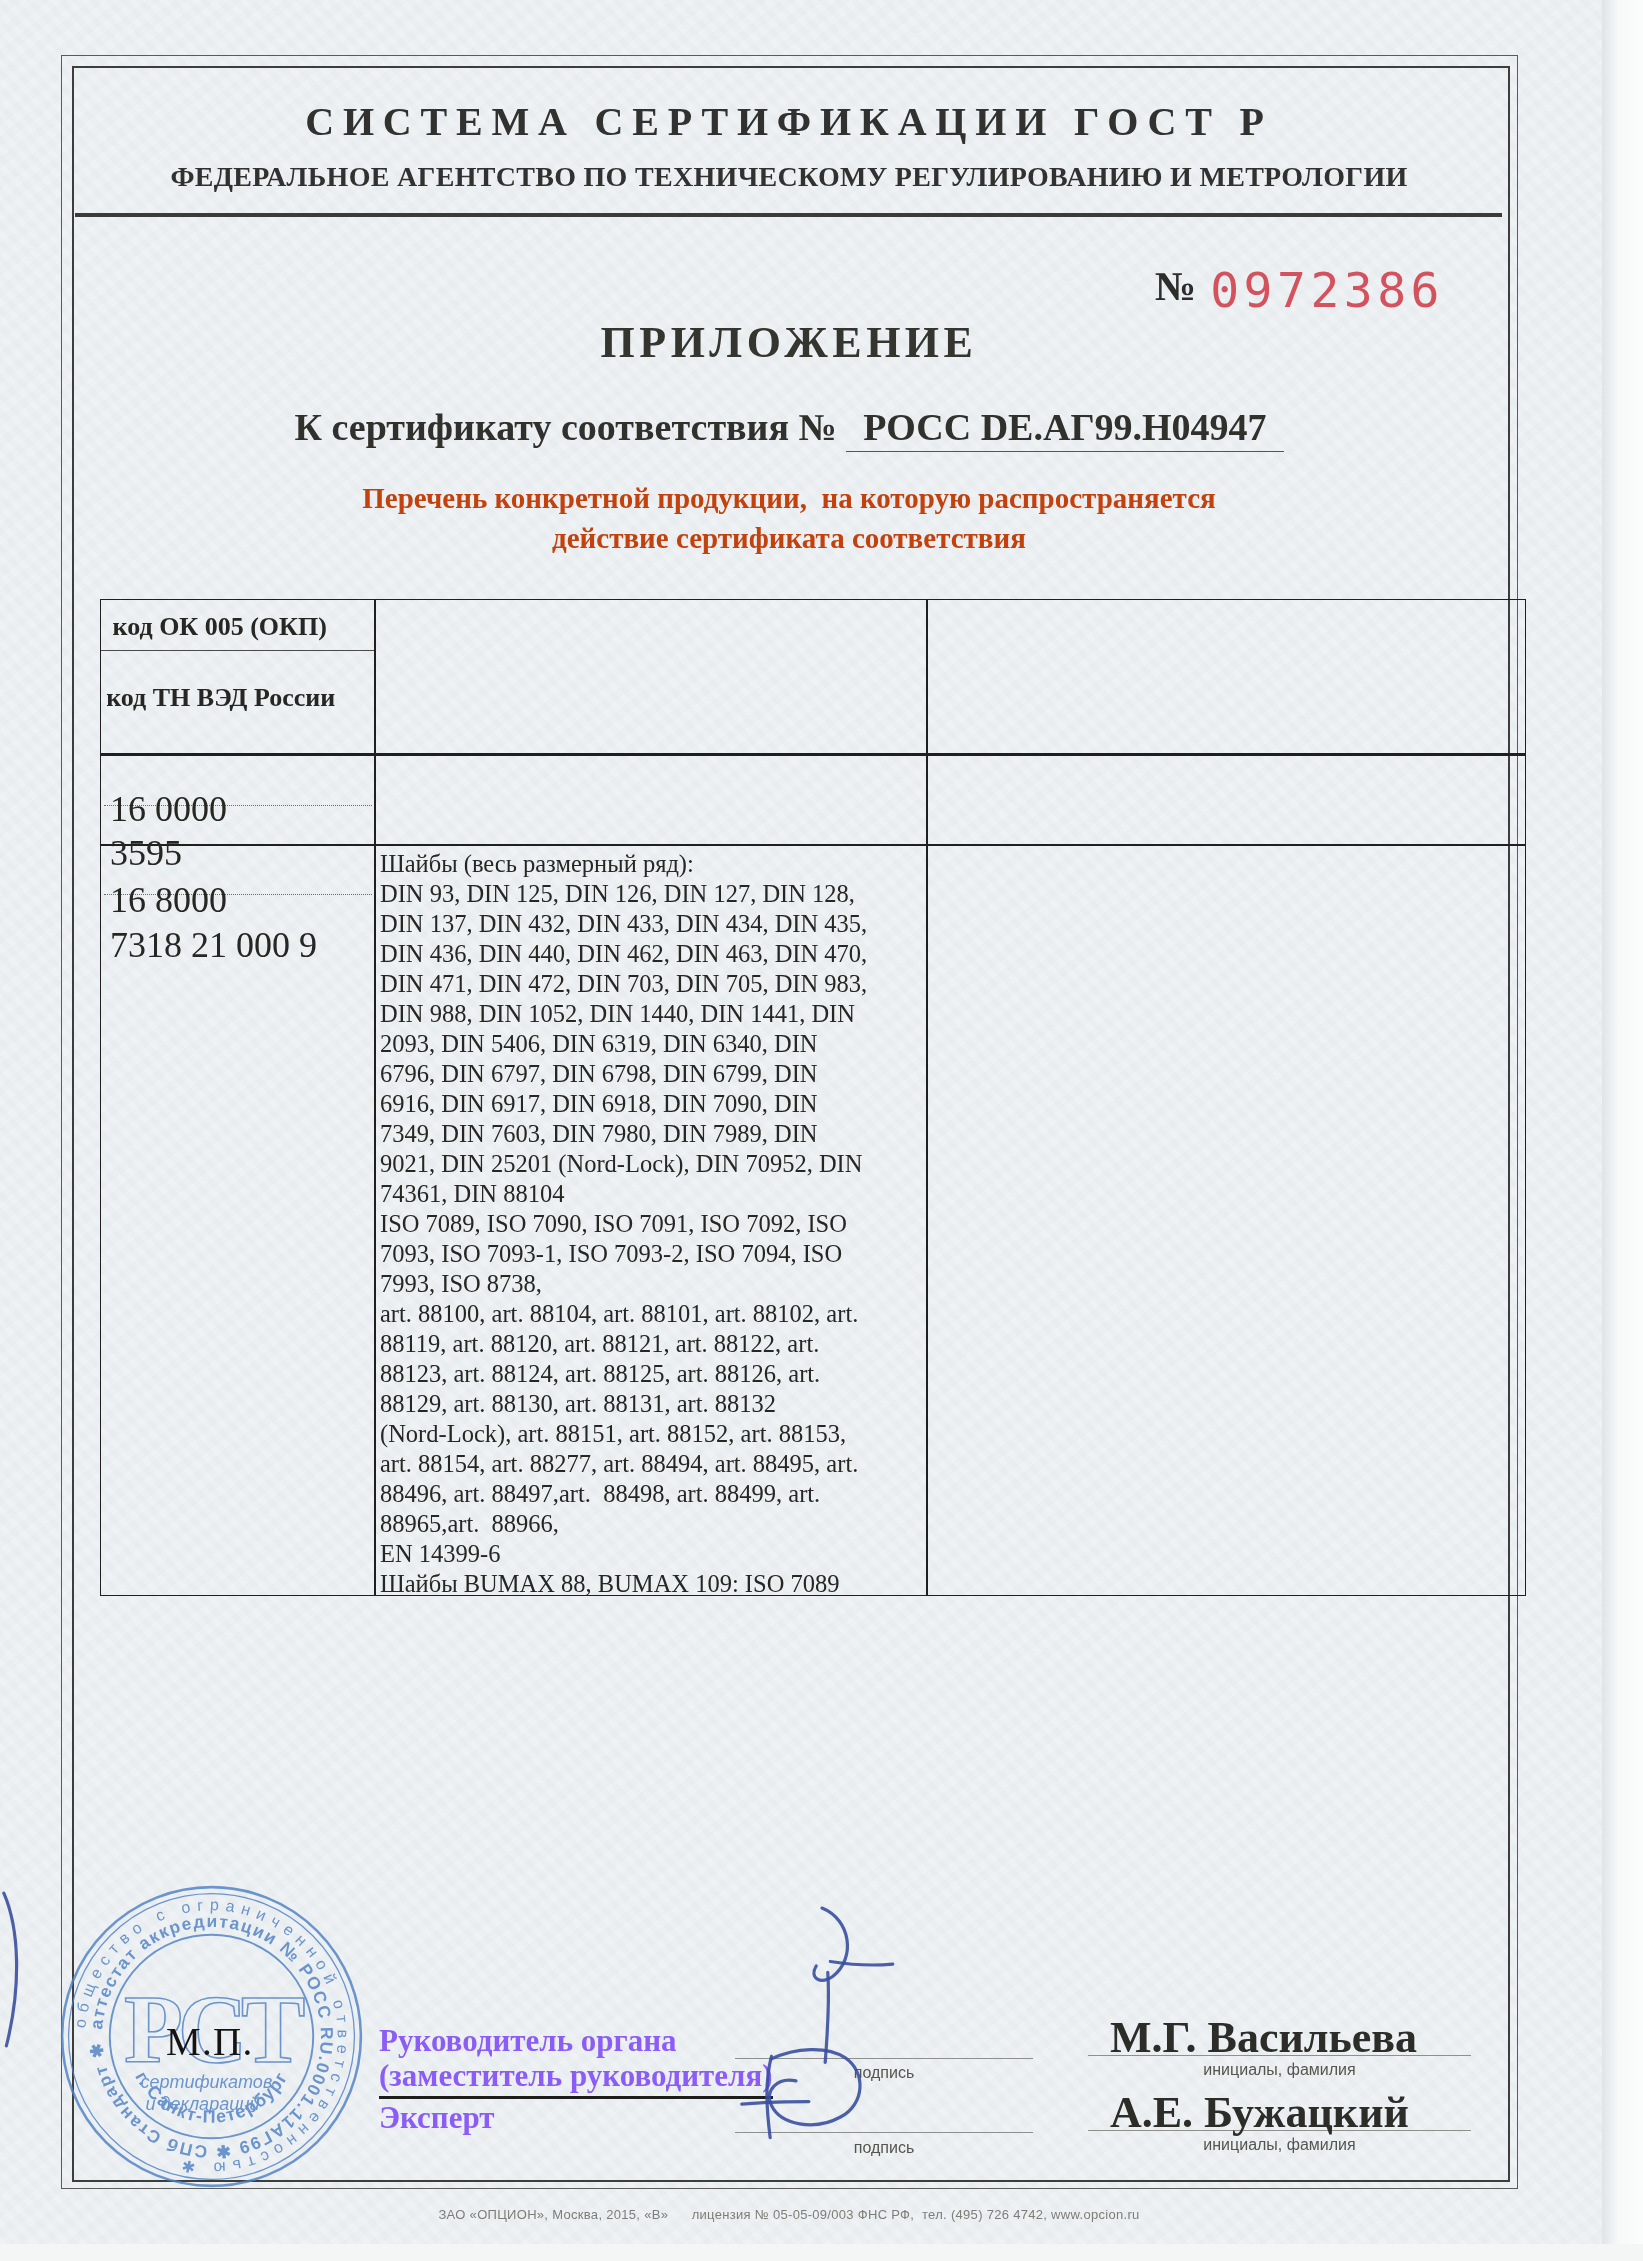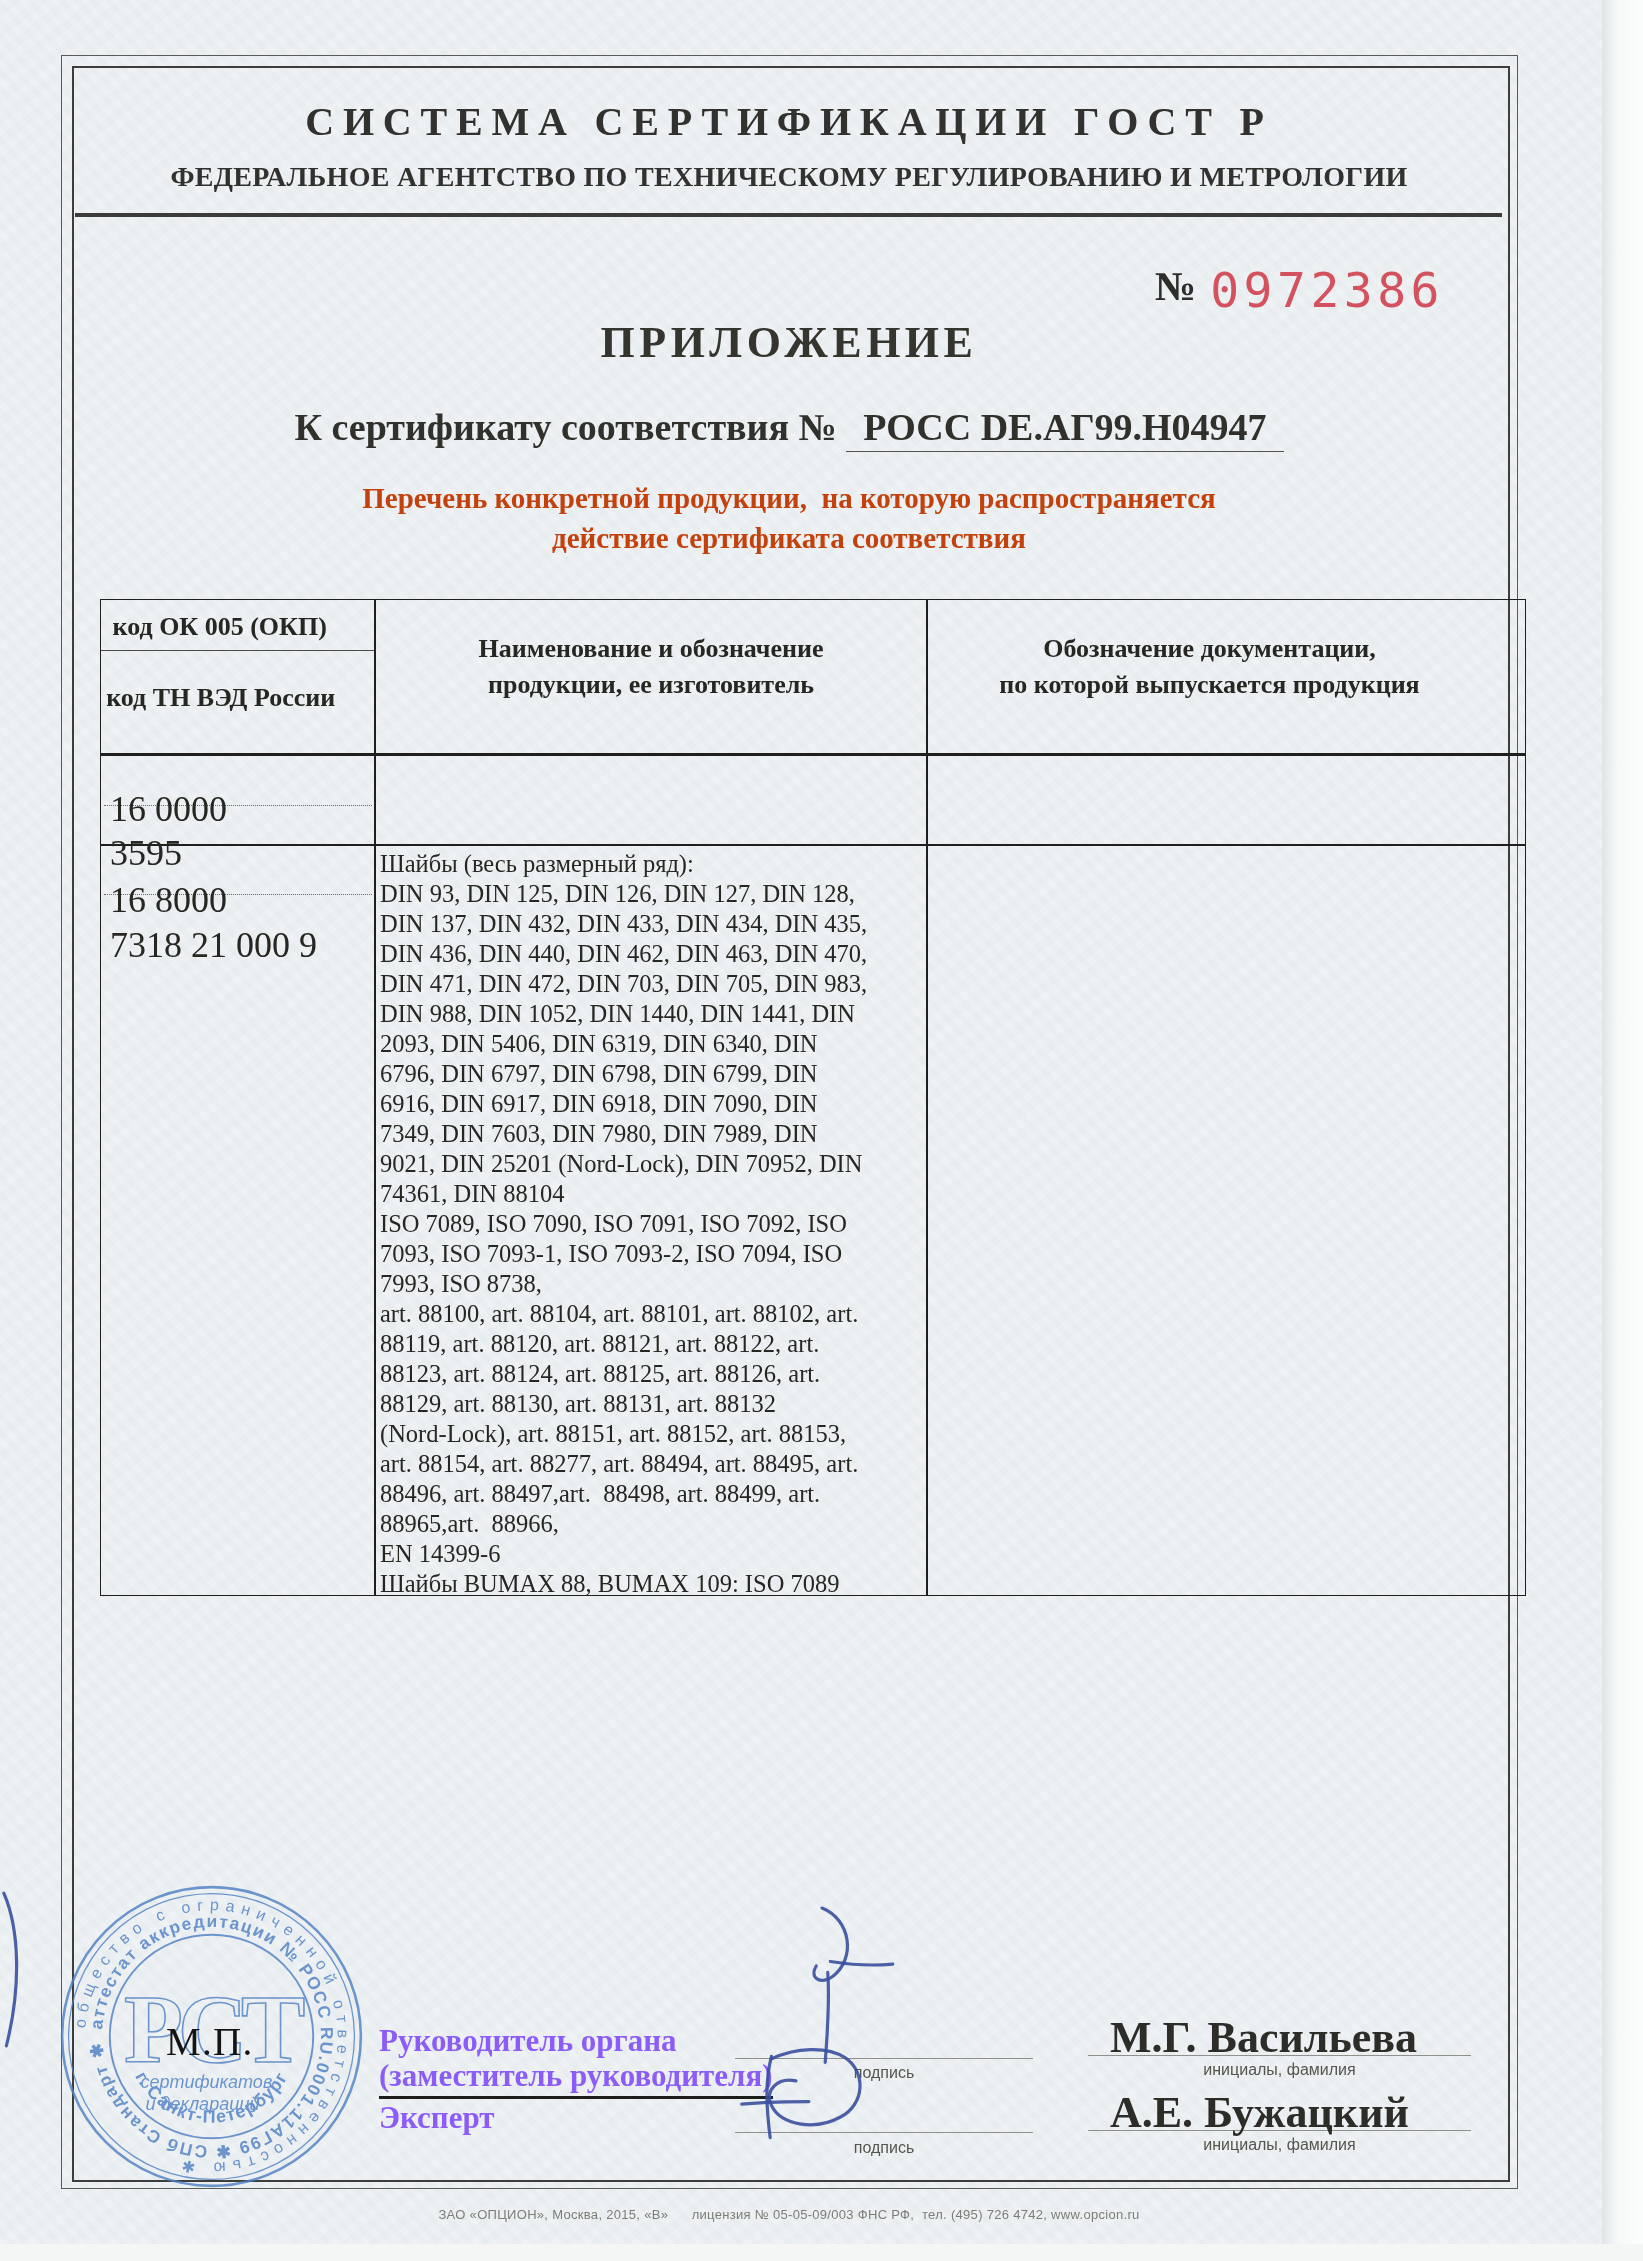--- a/index.html
+++ b/index.html
@@ -113,24 +113,20 @@
   <div class="vline v1"></div>
   <div class="vline v2"></div>
   <div class="hline header-bottom"></div>
   <div class="hline row1-bottom"></div>
   <div class="col1-divider"></div>
   <div class="dotted dot1"></div>
   <div class="dotted dot2"></div>
 
   <div class="cell col1-h-top">код ОК 005 (ОКП)</div>
   <div class="cell col1-h-bot">код ТН ВЭД России</div>
-  <div class="cell col2-h">Наименование и обозначение
-продукции, ее изготовитель</div>
-  <div class="cell col3-h">Обозначение документации,
-по которой выпускается продукция</div>
 
   <div class="cell code r0-okp">16 0000</div>
   <div class="cell code r0-tnved">3595</div>
 
   <div class="cell code r1-okp">16 8000</div>
   <div class="cell code r1-tnved">7318 21 000 9</div>
   <div class="cell product">Шайбы (весь размерный ряд):
 DIN 93, DIN 125, DIN 126, DIN 127, DIN 128,
 DIN 137, DIN 432, DIN 433, DIN 434, DIN 435,
 DIN 436, DIN 440, DIN 462, DIN 463, DIN 470,

